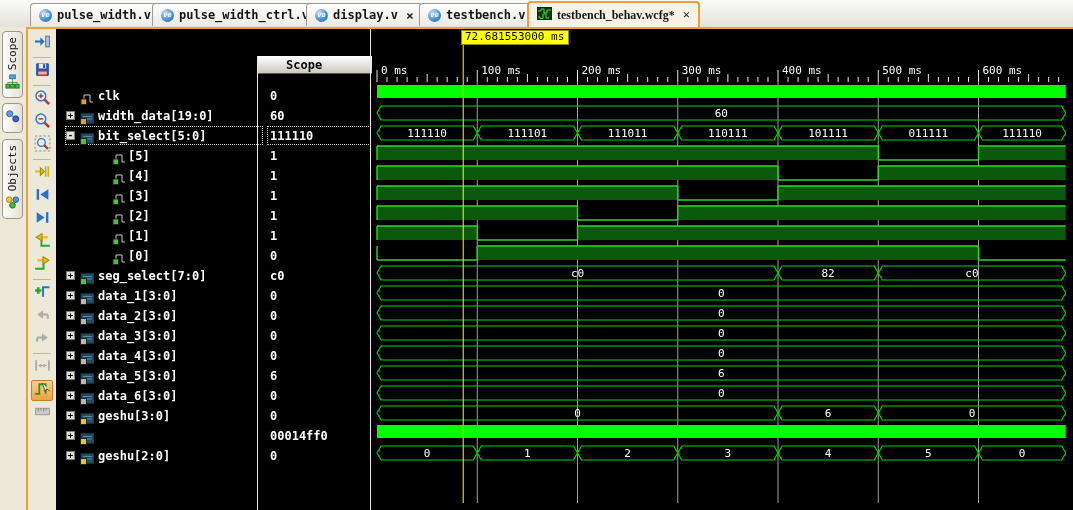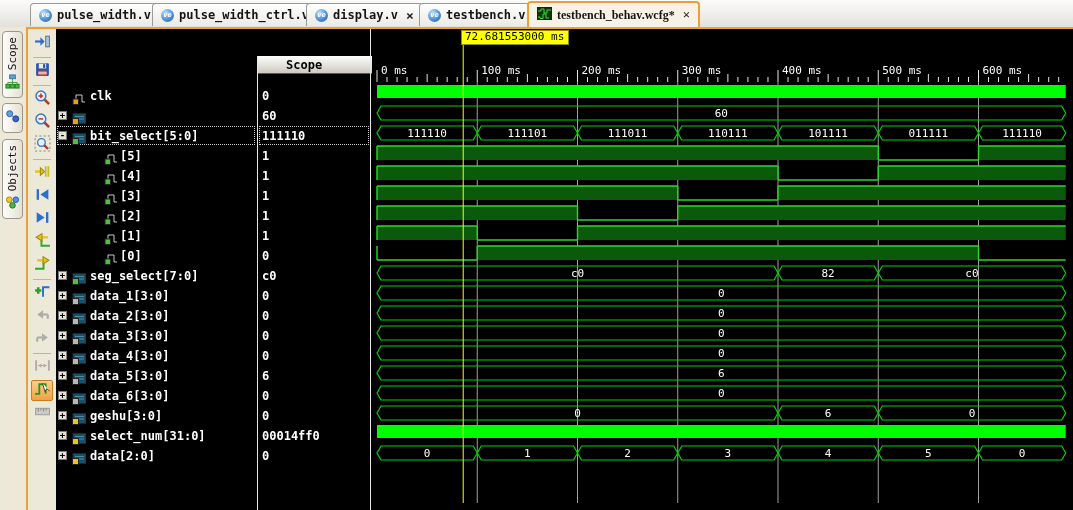--- a/index.html
+++ b/index.html
@@ -41,21 +41,21 @@
 
   
   .leftpanels{position:absolute;left:56px;top:29px;width:316px;height:481px;background:#000;}
   .colhead{position:absolute;top:27px;height:18px;background:linear-gradient(#FFFFFF,#CDC9BE);
            border-bottom:1px solid #5A5A5A;color:#000;font-size:12px;font-weight:bold;
            line-height:18px;box-sizing:border-box;}
   .colhead.name{left:0;width:201px;padding-left:9px;}
   .colhead.value{left:202px;width:114px;padding-left:28px;}
   .vlw1{position:absolute;left:201px;top:27px;width:1px;height:454px;background:#E6E6E6;}
   .vlw2{position:absolute;left:314px;top:0px;width:1px;height:481px;background:#E6E6E6;}
-  .sigrow{position:absolute;left:0;width:314px;height:20px;text-decoration:underline;}
+  .sigrow{position:absolute;left:8px;width:314px;height:20px;text-decoration:underline;}
   .signame{position:absolute;top:0;font-size:12px;font-weight:bold;color:#FFF;line-height:20px;white-space:nowrap;}
   .sigval{position:absolute;left:206px;top:0;font-size:12px;font-weight:bold;color:#FFF;line-height:20px;}
   .expander{position:absolute;left:2px;top:5px;width:9px;height:9px;background:#E6E2D6;
             border:1px solid #7A7A7A;color:#000;font-size:9px;line-height:7px;text-align:center;
             box-sizing:border-box;font-weight:bold;}
   .sigico{position:absolute;top:4px;width:14px;height:12px;}
   .sel-name{position:absolute;left:1px;top:0;width:198px;height:19px;border:1px dotted #CFCFCF;box-sizing:border-box;}
   .sel-val{position:absolute;left:203px;top:0;width:110px;height:19px;border:1px dotted #CFCFCF;box-sizing:border-box;}
 
   
@@ -268,20 +268,21 @@
           <span class="signame" style="left:34px">clk</span>
           <span class="sigval">0</span>
         </div>
         <div class="sigrow" style="top: 77px;">
           <div class="expander">+</div>
           <span class="sigico" style="left:16px"><svg width="14" height="12" viewBox="0 0 14 12">
               <rect x="1" y="0.5" width="13" height="10" fill="#1D4E66" stroke="#0E2E40"></rect>
               <path d="M3 3.5h9M3 6h9" stroke="#4E8AA8"></path>
               <rect x="0.5" y="5.5" width="6" height="6" fill="#E8A020" stroke="#222"></rect>
             </svg></span>
+          <span class="signame" style="left:34px">width_data[19:0]</span>
           <span class="sigval">60</span>
         </div>
         <div class="sigrow" style="top: 97px;">
           <div class="sel-name"></div>
           <div class="sel-val"></div>
           <div class="expander">-</div>
           <span class="sigico" style="left:16px"><svg width="14" height="12" viewBox="0 0 14 12">
               <rect x="1" y="0.5" width="13" height="10" fill="#1D4E66" stroke="#0E2E40"></rect>
               <path d="M3 3.5h9M3 6h9" stroke="#4E8AA8"></path>
               <rect x="0.5" y="5.5" width="6" height="6" fill="#4FC040" stroke="#222"></rect>
@@ -417,31 +418,30 @@
           <span class="signame" style="left:34px">geshu[3:0]</span>
           <span class="sigval">0</span>
         </div>
         <div class="sigrow" style="top: 397px;">
           <div class="expander">+</div>
           <span class="sigico" style="left:16px"><svg width="14" height="12" viewBox="0 0 14 12">
               <rect x="1" y="0.5" width="13" height="10" fill="#1D4E66" stroke="#0E2E40"></rect>
               <path d="M3 3.5h9M3 6h9" stroke="#4E8AA8"></path>
               <rect x="0.5" y="5.5" width="6" height="6" fill="#E8C820" stroke="#222"></rect>
             </svg></span>
-          <span class="signame" style="left:34px">select_num[31:0]</span>
           <span class="sigval">00014ff0</span>
         </div>
         <div class="sigrow" style="top: 417px;">
           <div class="expander">+</div>
           <span class="sigico" style="left:16px"><svg width="14" height="12" viewBox="0 0 14 12">
               <rect x="1" y="0.5" width="13" height="10" fill="#1D4E66" stroke="#0E2E40"></rect>
               <path d="M3 3.5h9M3 6h9" stroke="#4E8AA8"></path>
               <rect x="0.5" y="5.5" width="6" height="6" fill="#E8C820" stroke="#222"></rect>
             </svg></span>
-          <span class="signame" style="left:34px">data[2:0]</span>
+          <span class="signame" style="left:34px">geshu[2:0]</span>
           <span class="sigval">0</span>
         </div>
       </div>
   </div>
 
   <div class="wavepanel">
     <svg id="wave-svg" width="701" height="481">
         <line x1="105.25" y1="53" x2="105.25" y2="474" stroke="#A0A0A0" stroke-width="1"></line>
         <line x1="205.5" y1="53" x2="205.5" y2="474" stroke="#A0A0A0" stroke-width="1"></line>
         <line x1="305.75" y1="53" x2="305.75" y2="474" stroke="#A0A0A0" stroke-width="1"></line>

